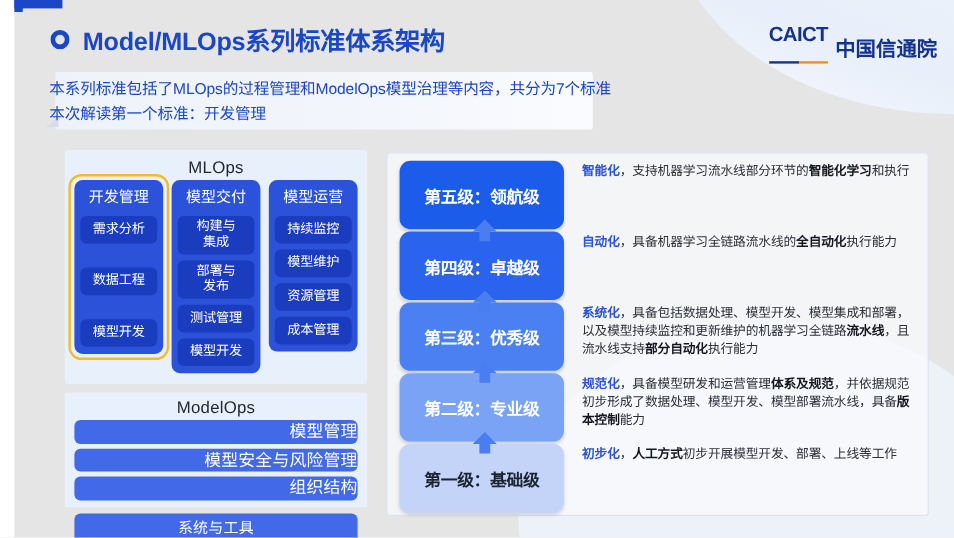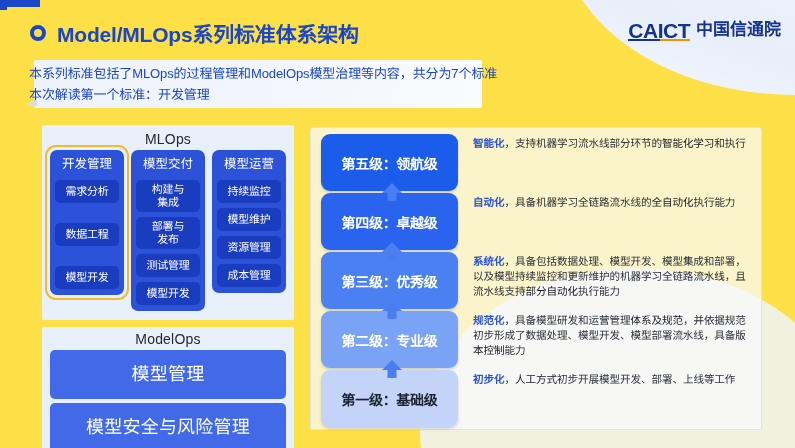--- a/index.html
+++ b/index.html
@@ -6,21 +6,22 @@
   * { margin:0; padding:0; box-sizing:border-box; }
   html,body { width:795px; height:448px; }
   body {
     font-family:"Liberation Sans","DejaVu Sans",sans-serif;
     background:#ffffff;
     position:relative;
     overflow:hidden;
   }
   .slide {
     position:absolute; inset:0;
-    background:#fde047;
+    background:#e5e5e5;
+    margin-left:12px;
   }
   
   .corner-tab {
     position:absolute; left:0; top:0; width:40px; height:7px;
     background:#1a46c8;
   }
   .corner-tab-b {
     position:absolute; left:0; top:0; width:7px; height:10px;
     background:#1a46c8;
   }
@@ -45,22 +46,22 @@
   .hdr-title {
     margin-left:11px;
     font-size:21px; font-weight:bold; color:#1a46c8;
     letter-spacing:-.2px; white-space:nowrap;
   }
   .logo {
     position:absolute; right:14px; top:20px;
     display:flex; align-items:flex-end; gap:6px;
   }
   .logo-en {
-    font-size:21px; font-weight:bold; color:#14338f;
-    letter-spacing:-.5px; line-height:1; position:relative; padding-bottom:0;
+    font-size:17px; font-weight:bold; color:#14338f;
+    letter-spacing:-.5px; line-height:1; position:relative; padding-bottom:16px;
   }
   .logo-en .ul-blue { position:absolute; left:0; bottom:0; width:52%; height:2.5px; background:#14338f; }
   .logo-en .ul-orange { position:absolute; left:52%; bottom:0; width:48%; height:2.5px; background:#f0920a; }
   .logo-cn { font-size:17px; font-weight:bold; color:#14338f; line-height:1; padding-bottom:3px; }
 
   
   .sub-band {
     position:absolute; left:34px; top:60px; width:448px; height:48px;
     background:linear-gradient(90deg,#eef2fa 0%,#f3f6fc 60%,#fafbfe 100%);
     border-radius:2px;
@@ -109,22 +110,22 @@
   .col.a .chip { margin-bottom:0; }
   .col.a { justify-content:flex-start; }
   .col.a .sp { flex:0 0 10px; }
 
   .modelops-box {
     background:#e7f0fb; border-radius:2px; margin-top:7px;
     padding:2px 8px 6px 8px;
   }
   .wide {
     background:#4169e8; color:#ffffff; border-radius:5px;
-    text-align:center; font-size:18px; line-height:1.4;
-    padding:12px 0; margin-bottom:4px; letter-spacing:.2px;
+    text-align:right; font-size:14px; line-height:1.4;
+    padding:0 0; margin-bottom:4px; letter-spacing:.2px;
   }
   .wide:last-child { margin-bottom:0; }
   .tools-bar {
     background:#4169e8; color:#ffffff; border-radius:5px;
     text-align:center; font-size:12.5px; line-height:1.4;
     padding:4px 0; margin:5px 8px 0 8px; letter-spacing:.2px;
   }
 
   
   .right-panel {
@@ -141,21 +142,21 @@
     border-radius:9px; font-size:14px; font-weight:bold;
     letter-spacing:-.3px;
     box-shadow:0 2px 3px rgba(40,60,120,.20);
   }
   .desc {
     flex:1 1 auto; padding-left:15px; padding-top:2px;
     font-size:10.6px; color:#2b2f36; line-height:1.42;
     letter-spacing:-.1px;
   }
   .desc .lead { color:#2b52d8; font-weight:bold; }
-  .desc .em { font-weight:normal; color:#14181e; }
+  .desc .em { font-weight:bold; color:#14181e; }
   .arrow {
     position:absolute; left:60px; bottom:-12px;
     width:22px; height:20px; z-index:3;
   }
 </style>
 </head>
 <body>
 
 <div class="slide">
 

